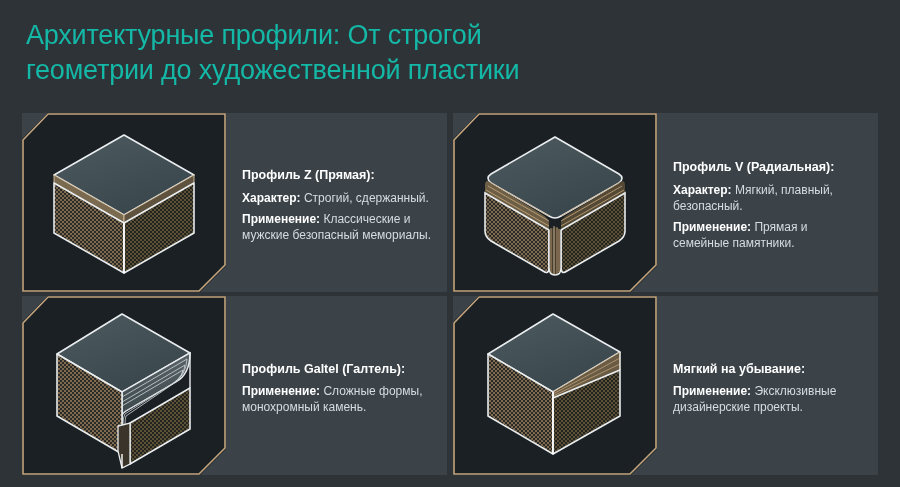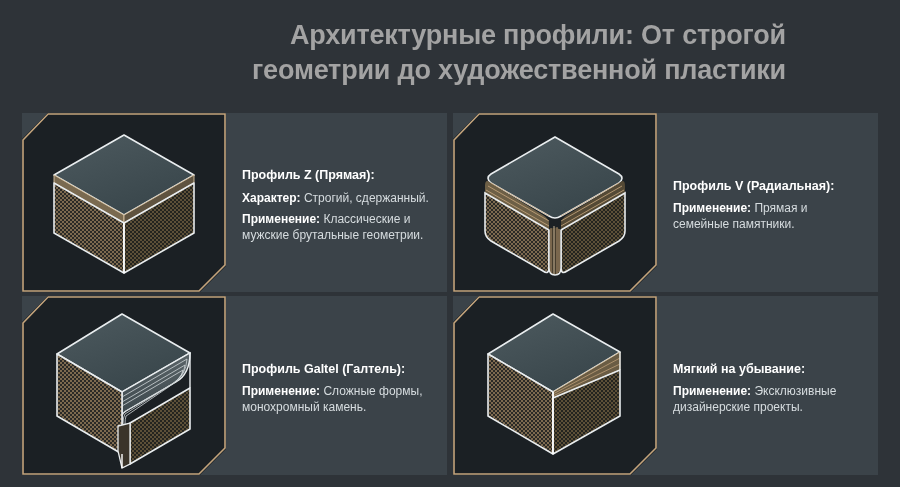--- a/index.html
+++ b/index.html
@@ -18,25 +18,24 @@
   }
 
   
   #page-title {
     position: absolute;
     left: 26px;
     top: 18px;
     width: 760px;
     font-size: 27px;
     line-height: 1.28;
-    font-weight: bold;
-    color: #a3a3a3;
+    font-weight: normal;
+    color: #14b8a6;
     letter-spacing: -0.2px;
     white-space: pre-line;
-    text-align: right;
   }
 
   
   #cards-grid {
     position: absolute;
     left: 22px;
     top: 113px;
     width: 856px;
     height: 362px;
     display: grid;
@@ -152,21 +151,21 @@
       <svg class="illus-border" viewBox="0 0 204 179" preserveAspectRatio="none">
         <polygon points="26,1 203,1 203,152 177,178 1,178 1,27" fill="none" stroke="#c4a47c" stroke-width="1.6"></polygon>
       </svg>
     </div>
     <div class="card-text">
       <div class="card-heading">Профиль Z (Прямая):</div>
       <div class="card-line">
         <b>Характер:</b><span> Строгий, сдержанный.</span>
       </div>
       <div class="card-line">
-        <b>Применение:</b><span> Классические и мужские брутальные геометрии.</span>
+        <b>Применение:</b><span> Классические и мужские безопасный мемориалы.</span>
       </div>
     </div>
   </div>
 
   <div class="card">
     <div class="card-illus">
       <svg class="cube" viewBox="0 0 204 179">
         <defs>
           <pattern id="p2a" width="4" height="4" patternUnits="userSpaceOnUse">
             <rect width="4" height="4" fill="#2b2a26"></rect>
@@ -207,20 +206,23 @@
         <path d="M106,116 L106,159" stroke="#c9a87f" stroke-width="0.8"></path>
         <path d="M96,117 L96,155 Q96,162 102,162 Q108,162 108,155 L108,117" fill="none" stroke="#e9edef" stroke-width="1.5"></path>
       </svg>
       <svg class="illus-border" viewBox="0 0 204 179" preserveAspectRatio="none">
         <polygon points="26,1 203,1 203,152 177,178 1,178 1,27" fill="none" stroke="#c4a47c" stroke-width="1.6"></polygon>
       </svg>
     </div>
     <div class="card-text">
       <div class="card-heading">Профиль V (Радиальная):</div>
       <div class="card-line">
+        <b>Характер:</b><span> Мягкий, плавный, безопасный.</span>
+      </div>
+      <div class="card-line">
         <b>Применение:</b><span> Прямая и семейные памятники.</span>
       </div>
     </div>
   </div>
 
   <div class="card">
     <div class="card-illus">
       <svg class="cube" viewBox="0 0 204 179">
         <defs>
           <pattern id="p3a" width="4" height="4" patternUnits="userSpaceOnUse">

